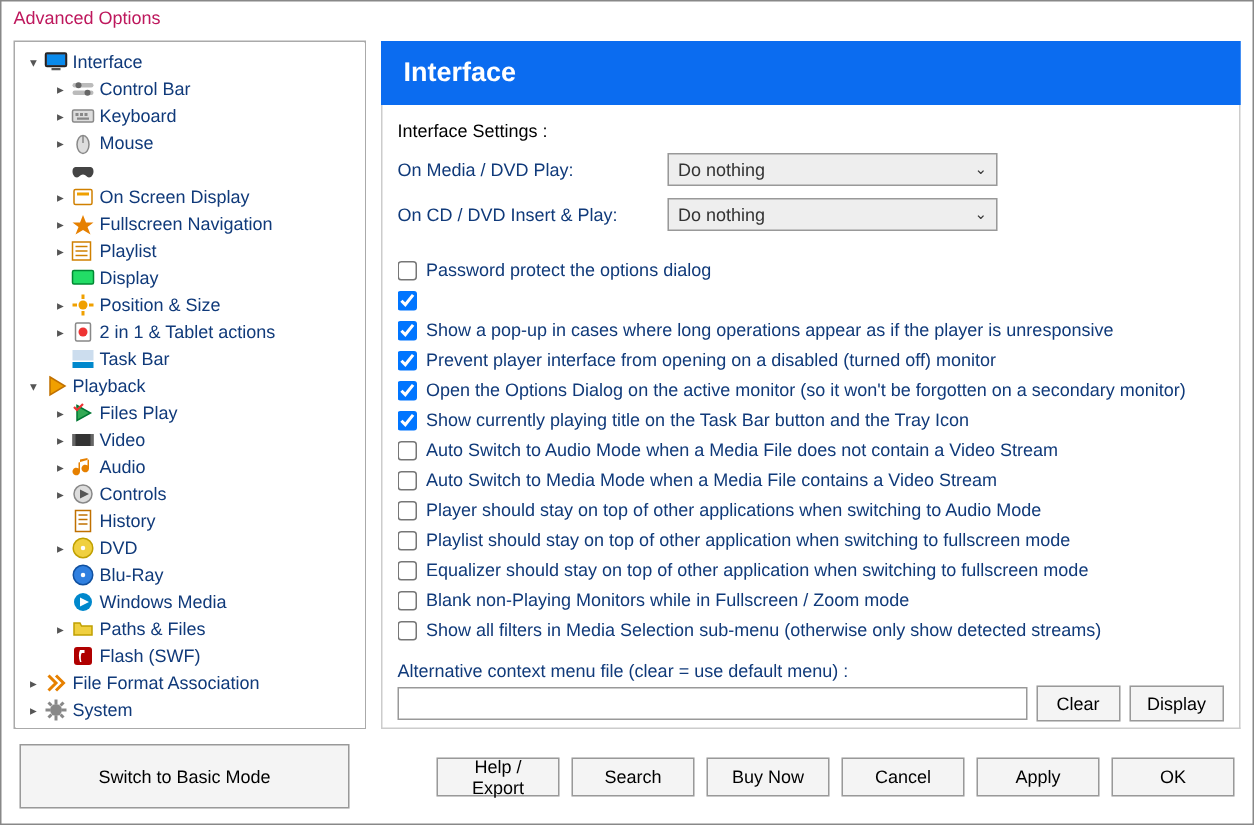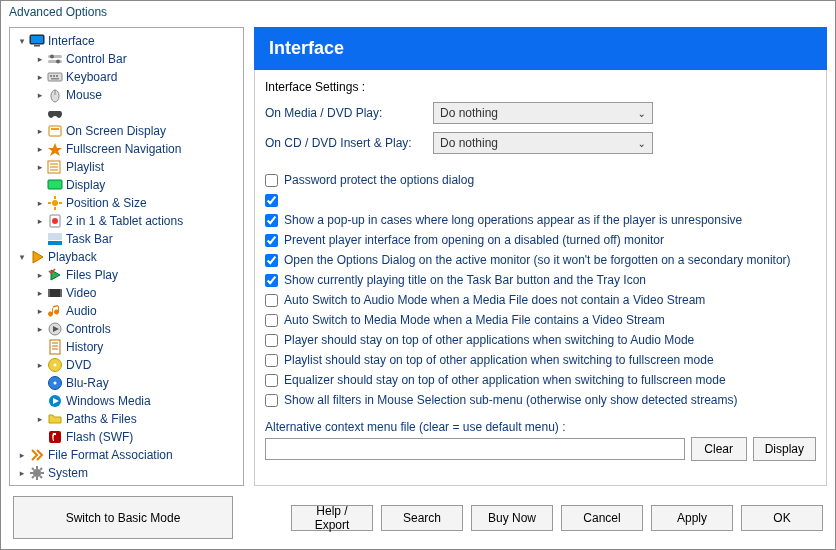--- a/index.html
+++ b/index.html
@@ -14,21 +14,21 @@
     width: 836px;
     height: 550px;
     border: 1px solid #888;
     background: #fff;
     display: flex;
     flex-direction: column;
   }
   .titlebar {
     padding: 4px 8px;
     font-size: 12px;
-    color: #0c4a6e;
+    color: #be185d;
   }
   .content {
     flex: 1;
     display: flex;
     padding: 4px 8px 0 8px;
     gap: 10px;
     min-height: 0;
   }
   .tree-pane {
     width: 235px;
@@ -88,20 +88,21 @@
     position: relative;
   }
   .subheading {
     color: #000000;
     margin: 2px 0 8px 0;
   }
   .form-row {
     display: flex;
     align-items: center;
     margin-bottom: 8px;
+    gap: 12px;
   }
   .form-label {
     width: 168px;
     color: #103a7a;
   }
   .form-select {
     width: 220px;
     height: 22px;
     border: 1px solid #999;
     background: #eee;
@@ -512,21 +513,25 @@
             <label class="checkbox-row">
               <input type="checkbox" style="">
               <span>Playlist should stay on top of other application when switching to fullscreen mode</span>
             </label>
             <label class="checkbox-row">
               <input type="checkbox" style="">
               <span>Equalizer should stay on top of other application when switching to fullscreen mode</span>
             </label>
             <label class="checkbox-row">
               <input type="checkbox" style="">
-              <span>Show all filters in Mouse Selection sub-menu (otherwise only show detected streams)</span>
+              <span>Blank non-Playing Monitors while in Fullscreen / Zoom mode</span>
+            </label>
+            <label class="checkbox-row">
+              <input type="checkbox" style="">
+              <span>Show all filters in Media Selection sub-menu (otherwise only show detected streams)</span>
             </label>
           </div>
 
         <div class="alt-row">
           <div class="alt-label">Alternative context menu file (clear = use default menu) :</div>
           <div class="alt-inputs">
             <input class="alt-input" value="" style="">
             <button class="btn">Clear</button>
             <button class="btn">Display</button>
           </div>

